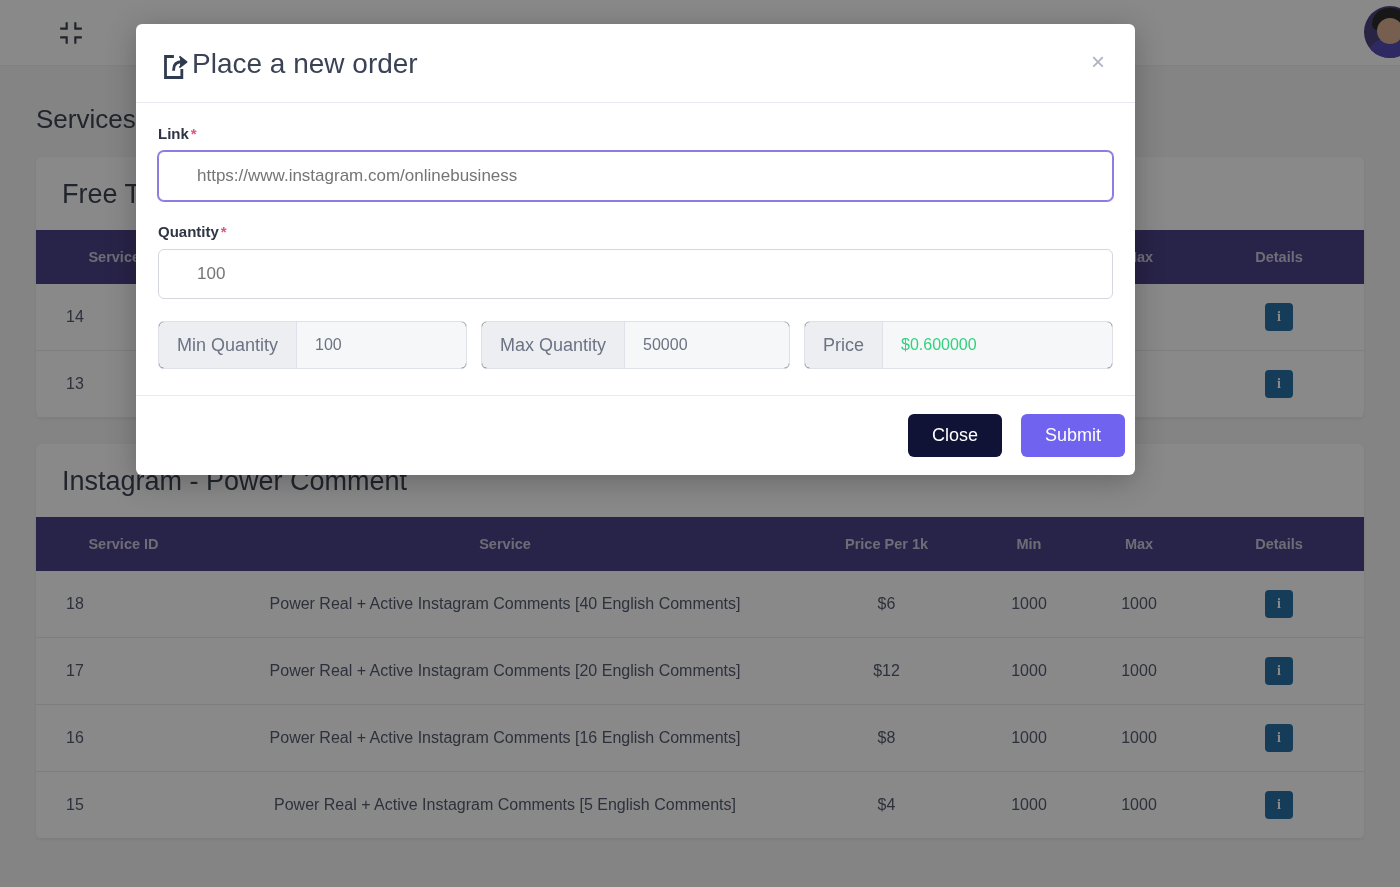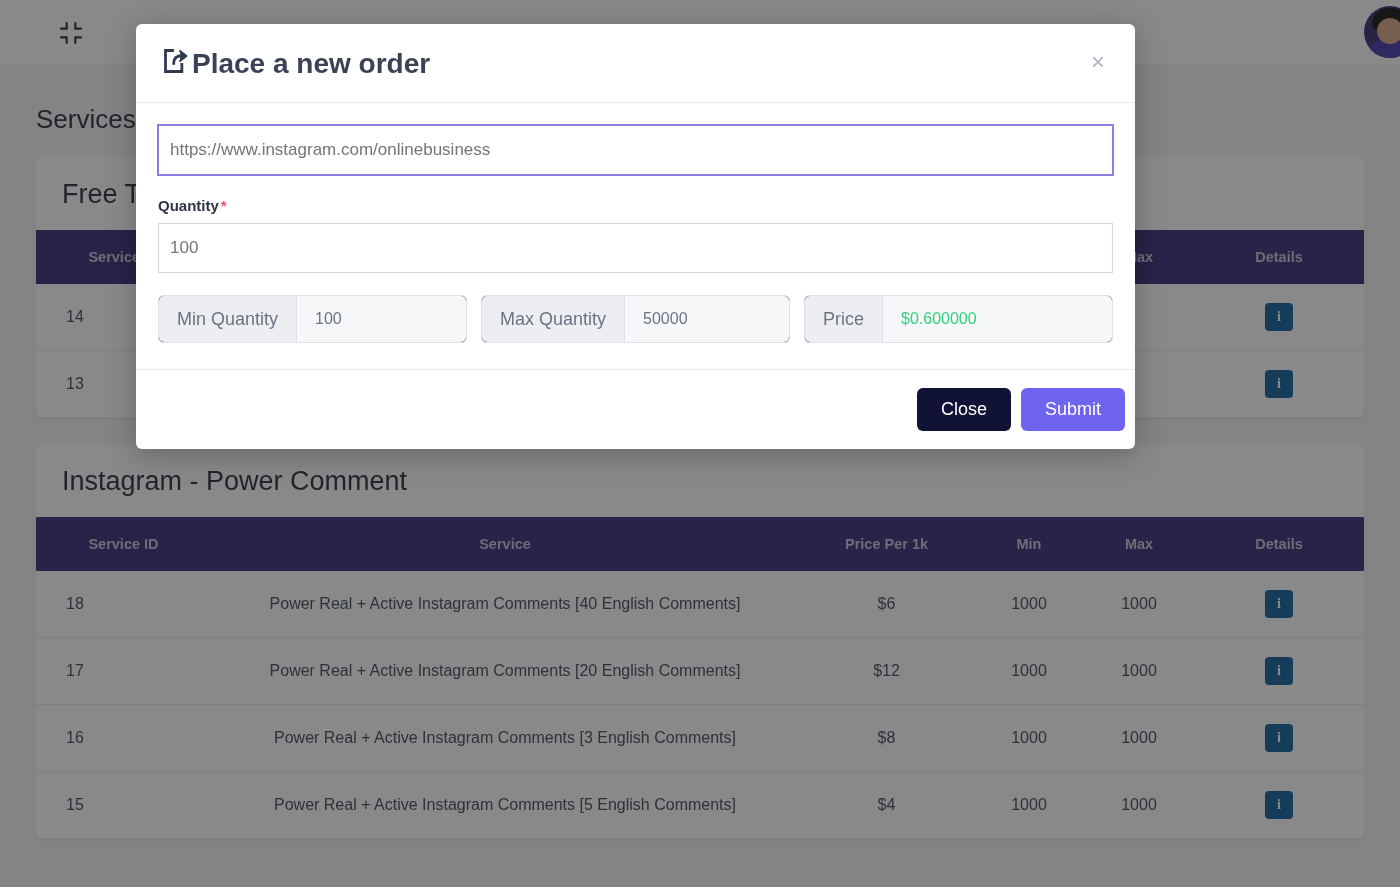--- a/index.html
+++ b/index.html
@@ -163,24 +163,24 @@
   .modal-header {
     display: flex;
     align-items: flex-start;
     justify-content: space-between;
     padding: 24px 26px 22px 26px;
     border-bottom: 1px solid #e9e9ef;
   }
 
   .modal-title {
     display: flex;
-    align-items: flex-start;
+    align-items: flex-end;
     font-size: 28px;
     color: #3a4356;
-    font-weight: 700;
+    font-weight: 400;
   }
   .share-icon {
     width: 28px; height: 26px;
     margin-right: 2px;
     color: #2f3b4e;
     flex: none;
   }
   .share-icon svg { display:block; width:28px; height:26px; }
 
   .modal-close {
@@ -204,24 +204,24 @@
     color: #2f3545;
     margin-bottom: 9px;
     display: block;
   }
   .req { color: #e3547a; font-weight: bold; margin-left: 2px; }
 
   .text-input {
     width: 100%;
     height: 50px;
     border: 1px solid #d5d7e0;
-    border-radius: 0;
+    border-radius: 6px;
     font-size: 17px;
     color: #7a8193;
-    padding: 0 11px;
+    padding: 0 38px;
     font-family: "Liberation Sans", sans-serif;
     outline: none;
     background: #ffffff;
   }
   .text-input.focused {
     border-color: #8a7fe0;
     box-shadow: 0 0 0 1px #8a7fe0;
   }
 
   .spacer-20 { height: 22px; }
@@ -276,21 +276,21 @@
   .btn {
     border: none;
     border-radius: 6px;
     font-size: 18px;
     padding: 11px 24px;
     cursor: pointer;
     font-family: "Liberation Sans", sans-serif;
     color: #ffffff;
   }
   .btn-close { background: #111336; }
-  .btn-submit { background: #6f63ef; }
+  .btn-submit { background: #6f63ef; margin-left: 9px; }
 </style>
 </head>
 <body>
 
 <div class="page-root">
 
   <div class="app">
 
     <div class="topbar">
       <span class="compress-icon">
@@ -379,21 +379,21 @@
               <td>Power Real + Active Instagram Comments [20 English Comments]</td>
               <td>$12</td>
               <td>1000</td>
               <td>1000</td>
               <td>
                 <button class="info-btn">i</button>
               </td>
             </tr>
             <tr>
               <td class="id-cell">16</td>
-              <td>Power Real + Active Instagram Comments [3 English Comments]</td>
+              <td>Power Real + Active Instagram Comments [16 English Comments]</td>
               <td>$8</td>
               <td>1000</td>
               <td>1000</td>
               <td>
                 <button class="info-btn">i</button>
               </td>
             </tr>
             <tr>
               <td class="id-cell">15</td>
               <td>Power Real + Active Instagram Comments [5 English Comments]</td>
@@ -424,20 +424,23 @@
             <path d="M15.5 2.5 L21 6.8 L15.5 11" fill="currentColor" stroke="currentColor" stroke-width="1.6" stroke-linejoin="round"></path>
           </svg>
         </span>
         <span>Place a new order</span>
       </div>
       <button class="modal-close">×</button>
     </div>
 
     <div class="modal-body">
 
+      <label class="field-label">
+        <span>Link</span><span class="req">*</span>
+      </label>
       <input class="text-input focused" type="text" placeholder="https://www.instagram.com/onlinebusiness" style="">
 
       <div class="spacer-20"></div>
 
       <label class="field-label">
         <span>Quantity</span><span class="req">*</span>
       </label>
       <input class="text-input" type="text" placeholder="100" style="">
 
       <div class="stats-row">

